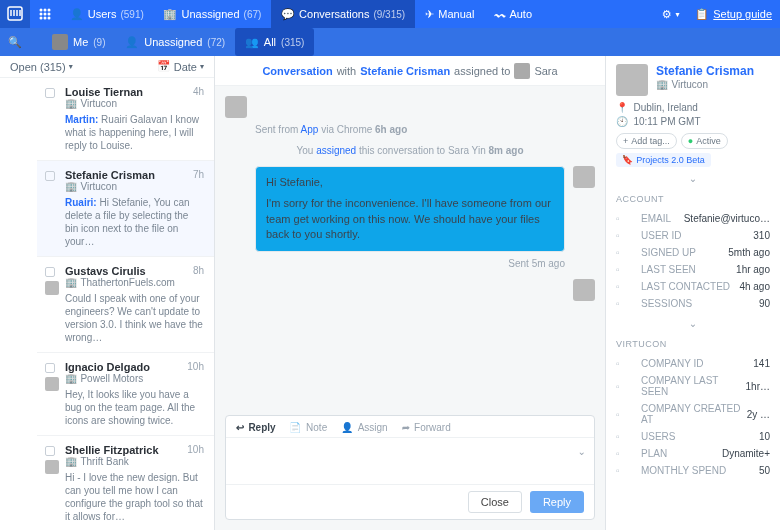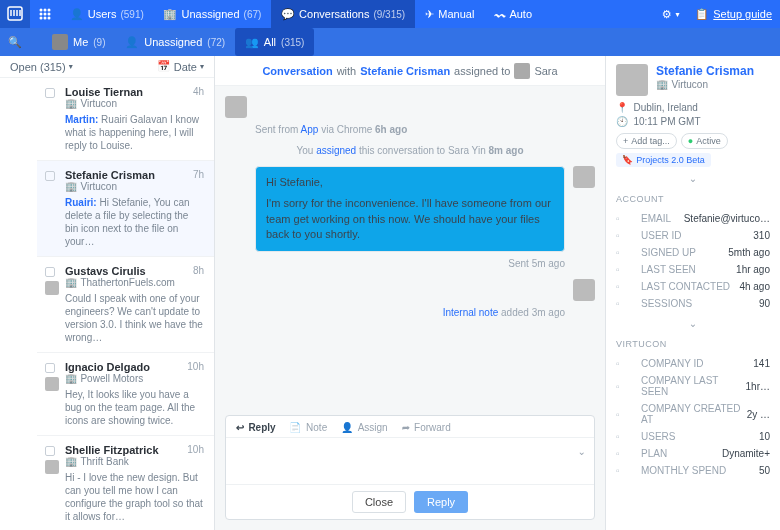--- a/index.html
+++ b/index.html
@@ -53,21 +53,21 @@
 .sys { text-align: center; font-size: 10px; color: #9aa5b1; margin: 6px 0 10px; }
 .sys .lk { color: #286efa; }
 
 .reply-box { margin: 0 10px 10px; background: #fff; border: 1px solid #d9dfe4; border-radius: 4px; }
 .reply-tabs { display: flex; gap: 14px; padding: 6px 10px 4px; font-size: 10px; color: #9aa5b1; border-bottom: 1px solid #eef1f3; }
 .reply-tabs .tab { display: flex; align-items: center; gap: 4px; cursor: pointer; }
 .reply-tabs .tab.active { color: #3b454f; font-weight: 600; }
 .reply-body { position: relative; }
 .reply-body textarea { width: 100%; height: 44px; border: none; resize: none; padding: 8px 26px 8px 10px; font-size: 11px; outline: none; }
 .reply-body .chev { position: absolute; right: 8px; top: 8px; color: #9aa5b1; font-size: 10px; cursor: pointer; }
-.reply-actions { display: flex; justify-content: center; gap: 8px; padding: 6px 10px; border-top: 1px solid #eef1f3; }
+.reply-actions { display: flex; justify-content: flex-end; gap: 8px; padding: 6px 10px; border-top: 1px solid #eef1f3; }
 .btn { padding: 4px 12px; font-size: 11px; border-radius: 3px; cursor: pointer; border: 1px solid transparent; }
 .btn.primary { background: #6aa9f5; color: #fff; }
 .btn.secondary { background: #fff; color: #444; border: 1px solid #d9dfe4; }
 
 .col-right { width: 175px; border-left: 1px solid #e0e4e8; background: #fff; overflow-y: auto; padding: 8px 10px; }
 .prof { display: flex; gap: 8px; }
 .prof .av { width: 32px; height: 32px; background: #bbb; border-radius: 3px; }
 .prof .name { color: #286efa; font-weight: 600; font-size: 12px; }
 .prof .co { font-size: 10px; color: #7b8794; display: flex; align-items: center; gap: 3px; margin-top: 1px; }
 .prof-meta { margin-top: 6px; font-size: 10px; color: #6b7885; }
@@ -270,23 +270,20 @@
         <div class="bubble out">
           <div style="margin-bottom:6px;">Hi Stefanie,</div>
           <div>I'm sorry for the inconvenience. I'll have someone from our team get working on this now. We should have your files back to you shortly.</div>
         </div>
         <div class="msg-av"></div>
       </div>
       <div class="meta right"><span>Sent 5m ago</span></div>
       <div class="msg-row right">
         <div class="msg-av"></div>
       </div>
-      <div class="meta right">
-        <span class="lk">Internal note</span><span> added 3m ago</span>
-      </div>
     </div>
 
     <div class="reply-box">
       <div class="reply-tabs">
         <div class="tab active">
             <span>↩</span>
             <span>Reply</span>
           </div>
         <div class="tab">
             <span>📄</span>

